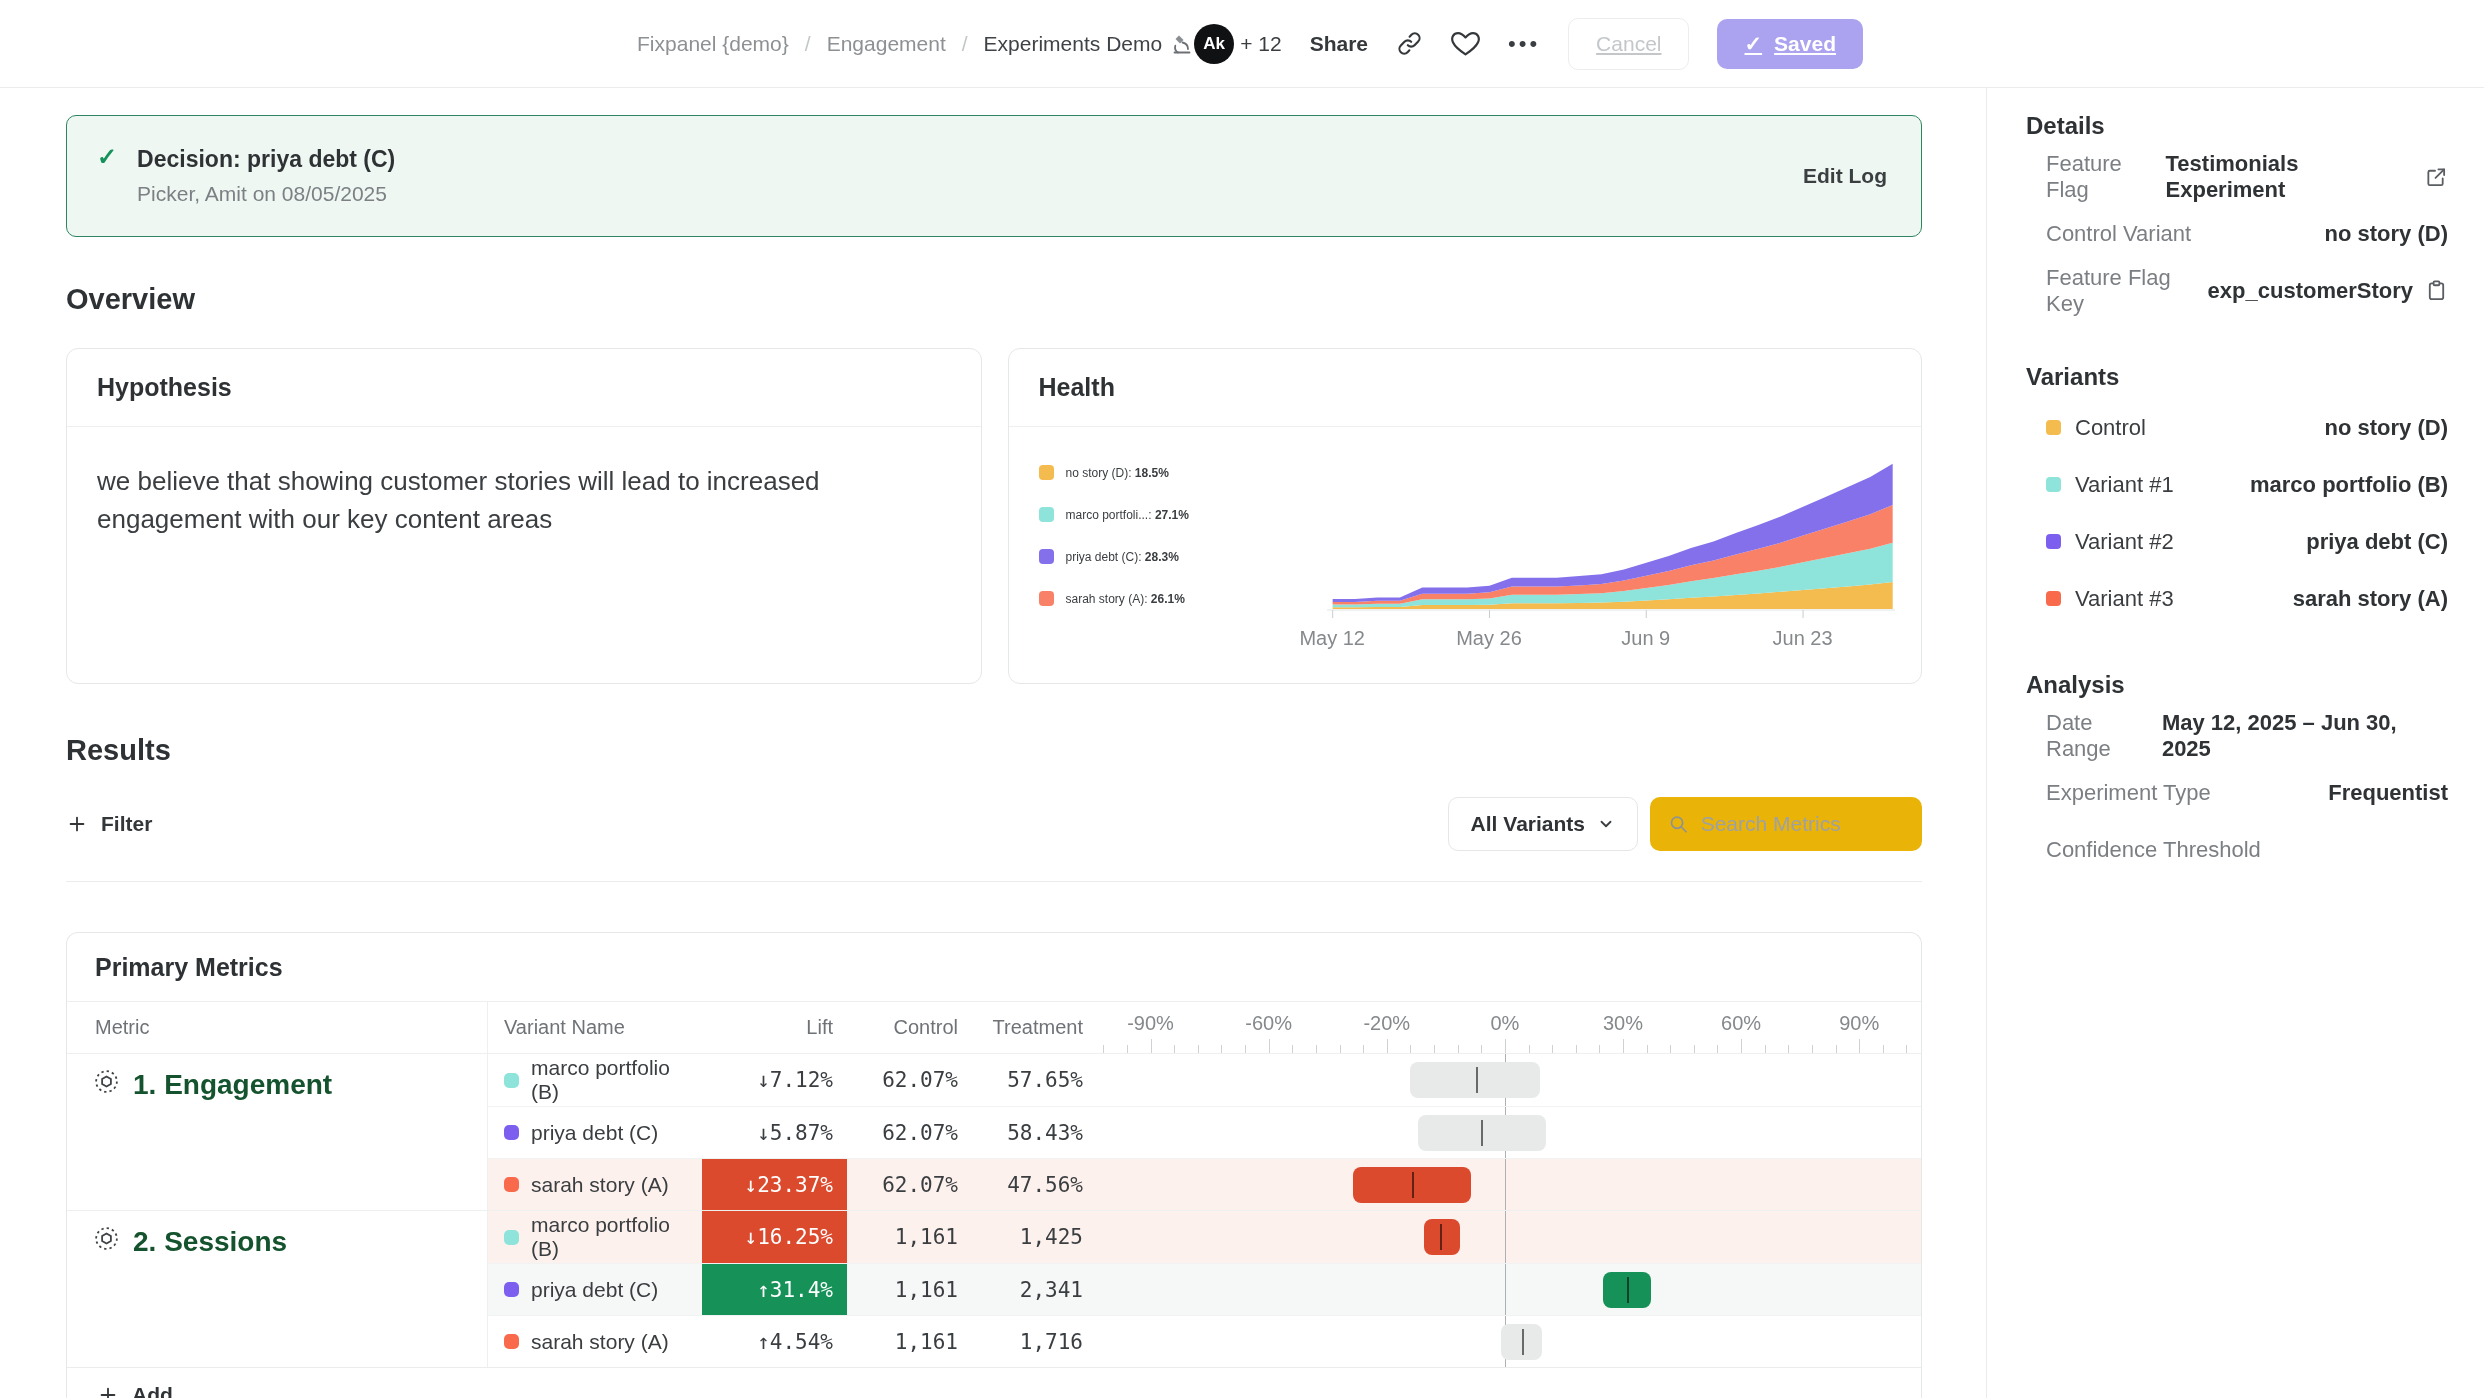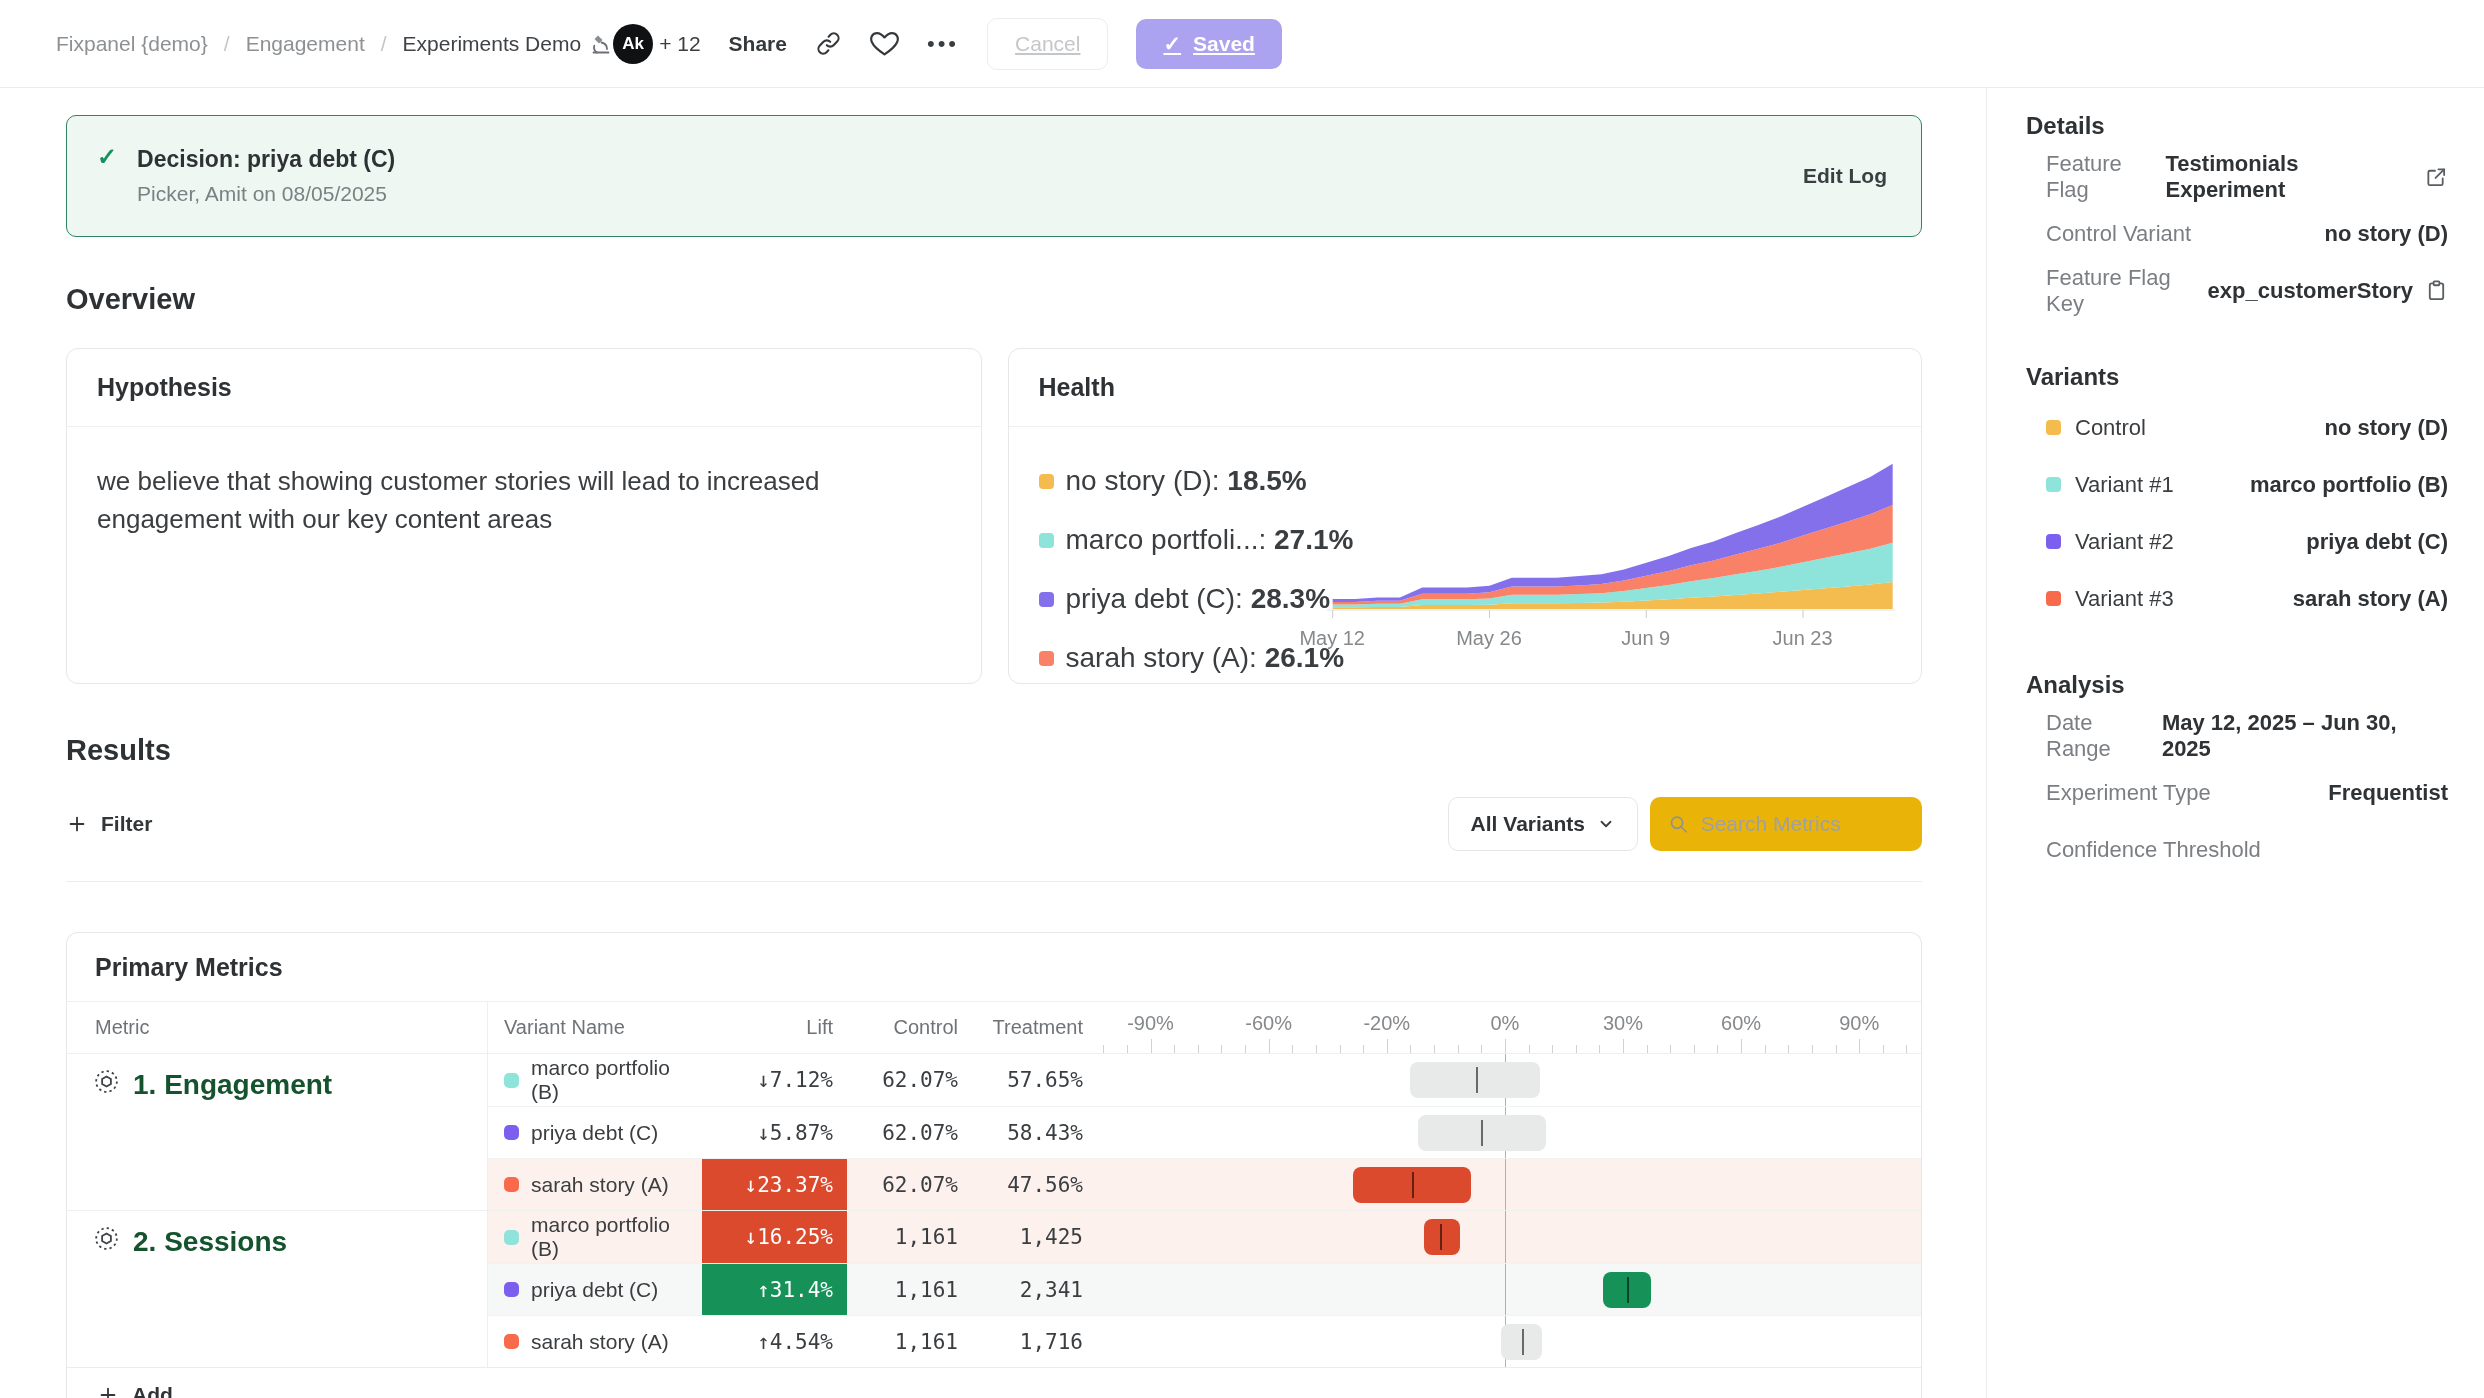--- a/index.html
+++ b/index.html
@@ -1,21 +1,21 @@
 <!DOCTYPE html>
 <html><head>
 <meta charset="utf-8">
 <style>
   * { margin:0; padding:0; box-sizing:border-box; }
   html,body { width:2484px; height:1398px; overflow:hidden; background:#fff; }
   body { font-family:"Liberation Sans", sans-serif; color:#33373b; }
   .mono { font-family:"DejaVu Sans Mono", monospace; }
 
   
-  .topbar { height:88px; display:flex; align-items:center; justify-content:flex-start;
+  .topbar { height:88px; display:flex; align-items:center; justify-content:center;
             padding:0 40px 0 56px; border-bottom:1px solid #ebecee; background:#fff; }
   .breadcrumb { display:flex; align-items:center; gap:16px; font-size:21px; }
   .crumb { color:#8d9194; cursor:pointer; }
   .crumb.current { color:#3f4347; display:flex; align-items:center; gap:8px; }
   .crumb-sep { color:#c3c6c8; }
   .top-actions { display:flex; align-items:center; gap:28px; }
   .avatar-group { display:flex; align-items:center; gap:6px; }
   .avatar { width:40px; height:40px; border-radius:50%; background:#101113; color:#fff;
             display:flex; align-items:center; justify-content:center; font-weight:700; font-size:17px; }
   .avatar-count { font-size:21px; color:#3a3e41; }
@@ -47,21 +47,21 @@
   
   .cards { display:flex; gap:26px; margin-top:32px; }
   .card { border:1px solid #e6e7e9; border-radius:12px; background:#fff; }
   .card-head { height:78px; display:flex; align-items:center; padding:0 30px; border-bottom:1px solid #eeefef;
                font-size:25px; font-weight:700; color:#2e3235; }
   .hypothesis-card { width:916px; height:336px; }
   .hypothesis-body { padding:36px 30px; font-size:26px; line-height:1.45; color:#3a3e41; max-width:850px; }
   .health-card { width:915px; height:336px; }
   .health-body { display:flex; padding:10px 26px 0 30px; }
   .legend { width:288px; padding-top:28px; display:flex; flex-direction:column; gap:27px; }
-  .legend-item { display:flex; align-items:center; gap:12px; font-size:28px; color:#3a3e41; white-space:nowrap; }
+  .legend-item { display:flex; align-items:center; gap:12px; font-size:12px; color:#3a3e41; white-space:nowrap; }
   .legend-chip { width:15px; height:15px; border-radius:4px; flex:0 0 auto; }
   .health-chart { flex:1; position:relative; padding-top:12px; }
   .health-chart svg { display:block; width:100%; height:172px; }
   .hx-labels { position:relative; height:30px; }
   .hx-label { position:absolute; top:6px; transform:translateX(-50%); font-size:20px; color:#85898c; white-space:nowrap; }
 
   
   .filter-row { margin-top:30px; display:flex; align-items:center; }
   .filter-btn { display:flex; align-items:center; gap:13px; font-size:21px; font-weight:600; color:#33373a;
                 background:none; border:none; cursor:pointer; }

